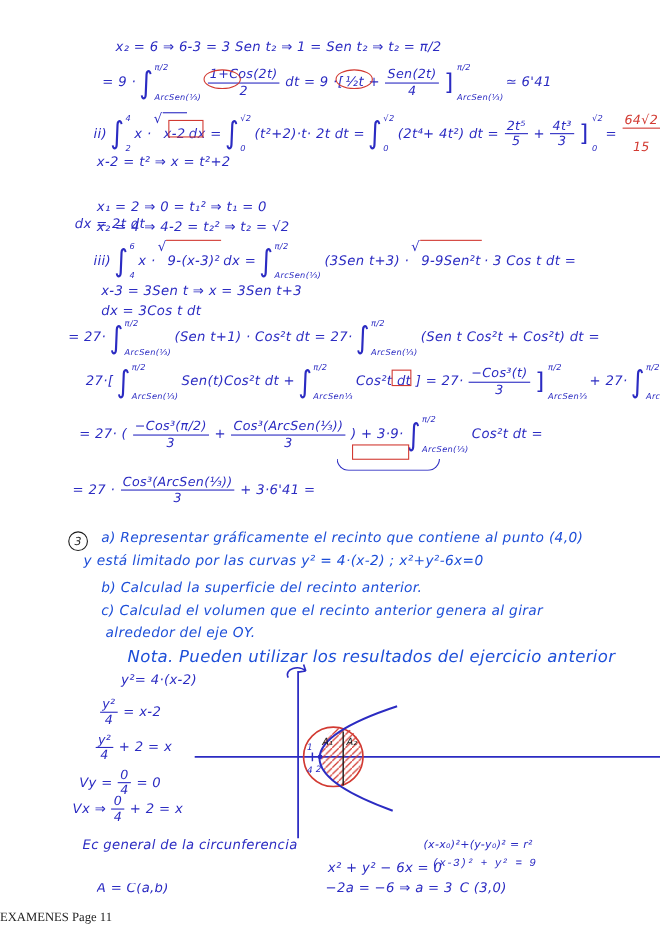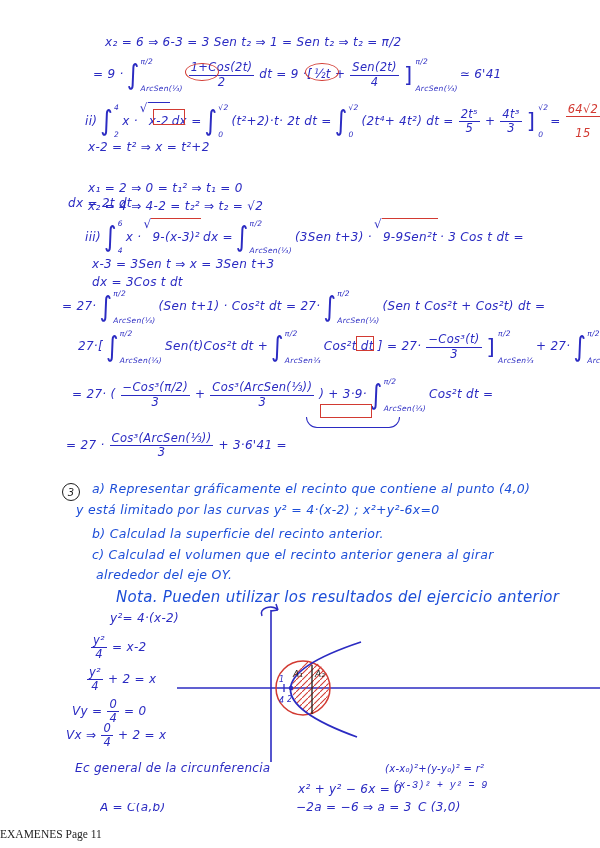--- a/index.html
+++ b/index.html
@@ -363,18 +363,18 @@
     </div>
   <div class="hw blue sm" style="left:393px;top:780px;font-family:Liberation Mono, monospace;">
       <span>(x-3)² + y² = 9</span>
     </div>
   <div class="hw blue" style="left:296px;top:801px;">
       <span>−2a = −6 ⇒ a = 3</span>
     </div>
   <div class="hw blue" style="left:418px;top:801px;">
       <span>C (3,0)</span>
     </div>
-  <div class="hw blue clip" style="left:100px;top:803px;height:10px;">
+  <div class="hw blue clip" style="left:88px;top:803px;height:10px;">
       <span>A   =          C(a,b)</span>
     </div>
 
   <div class="footer" style="top:828px;"><span>EXAMENES  Page 11</span></div>
 </div>
 
 </body></html>

